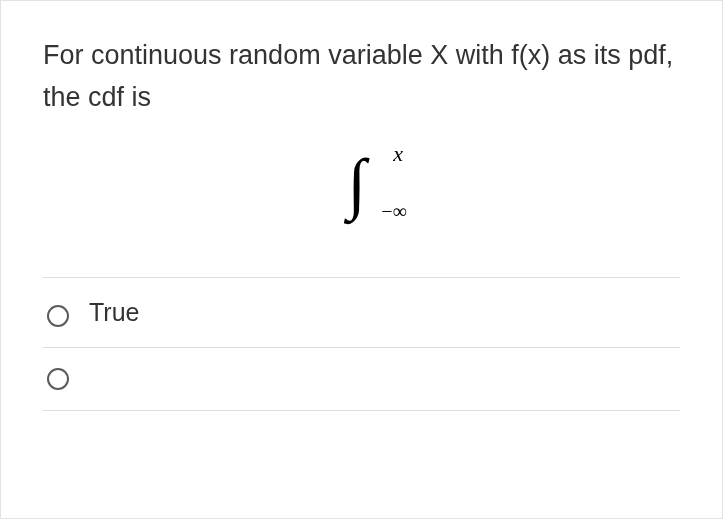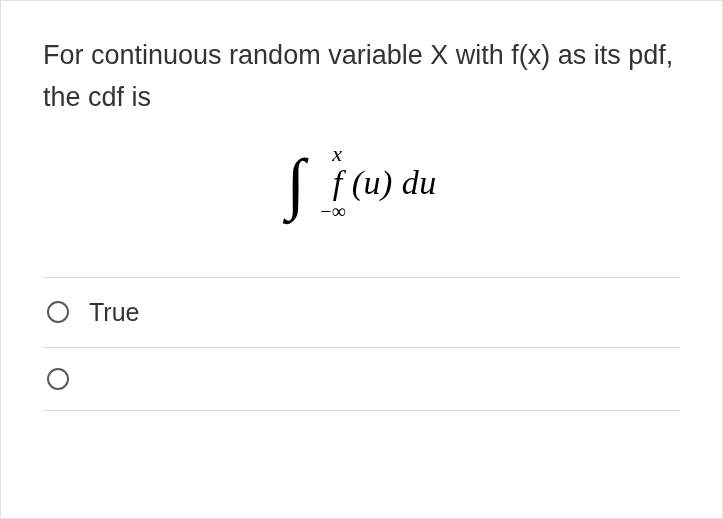--- a/index.html
+++ b/index.html
@@ -64,21 +64,21 @@
   .integrand {
     font-style: italic;
     margin-left: 18px;
     letter-spacing: 0.5px;
   }
   .options {
     border-top: 1px solid #dcdcdc;
   }
   .option {
     display: flex;
-    align-items: center;
+    align-items: flex-end;
     padding: 20px 4px;
     border-bottom: 1px solid #dcdcdc;
     cursor: pointer;
     font-size: 25px;
     font-weight: 300;
     color: #333;
   }
   .radio {
     width: 22px;
     height: 22px;
@@ -94,21 +94,20 @@
 <div class="card">
   <p class="question">For continuous random variable X with f(x) as its pdf, the cdf is</p>
 
   <div class="formula">
     <span class="formula-inner">
       <span class="int-block">
         <span class="int-sign">∫</span>
         <span class="int-upper">x</span>
         <span class="int-lower">−∞</span>
       </span>
-      <span class="integrand">f (u) du</span>
     </span>
   </div>
 
   <div class="options">
     <div class="option">
       <span class="radio"></span>
       <span>True</span>
     </div>
     <div class="option">
       <span class="radio"></span>

